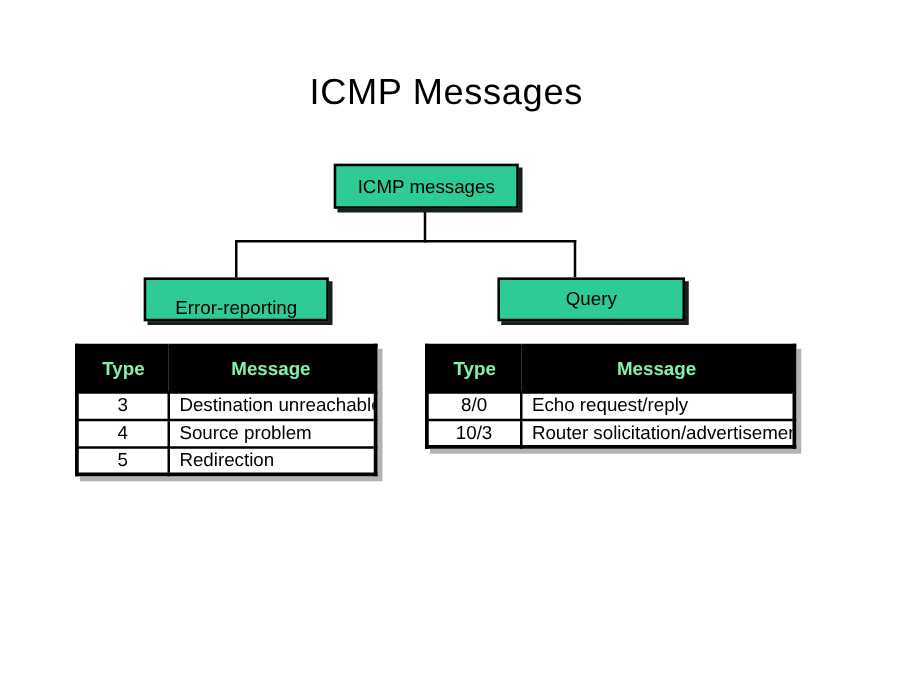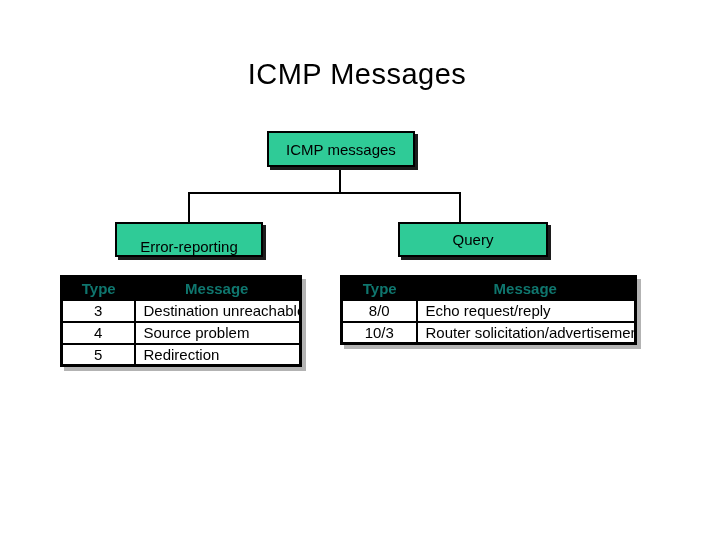--- a/index.html
+++ b/index.html
@@ -50,24 +50,24 @@
     background: #fff;
     table-layout: fixed;
     box-shadow: 4px 4px 0 #b3b3b3;
   }
   .table-left  { left: 60px;  top: 275px; width: 242px; }
   .table-right { left: 340px; top: 275px; width: 297px; }
   .table-left  col.c-type  { width: 73px; }
   .table-right col.c-type  { width: 75px; }
   table.msg-table th {
     background: #000;
-    color: #0f766e;
+    color: #86efac;
     font-weight: bold;
     font-size: 15px;
-    height: 23px;
+    height: 37px;
     padding: 1px 6px;
     text-align: center;
   }
   table.msg-table td {
     border: 2px solid #000;
     font-size: 15px;
     height: 22px;
     padding: 1px 8px;
     background: #fff;
     white-space: nowrap;

